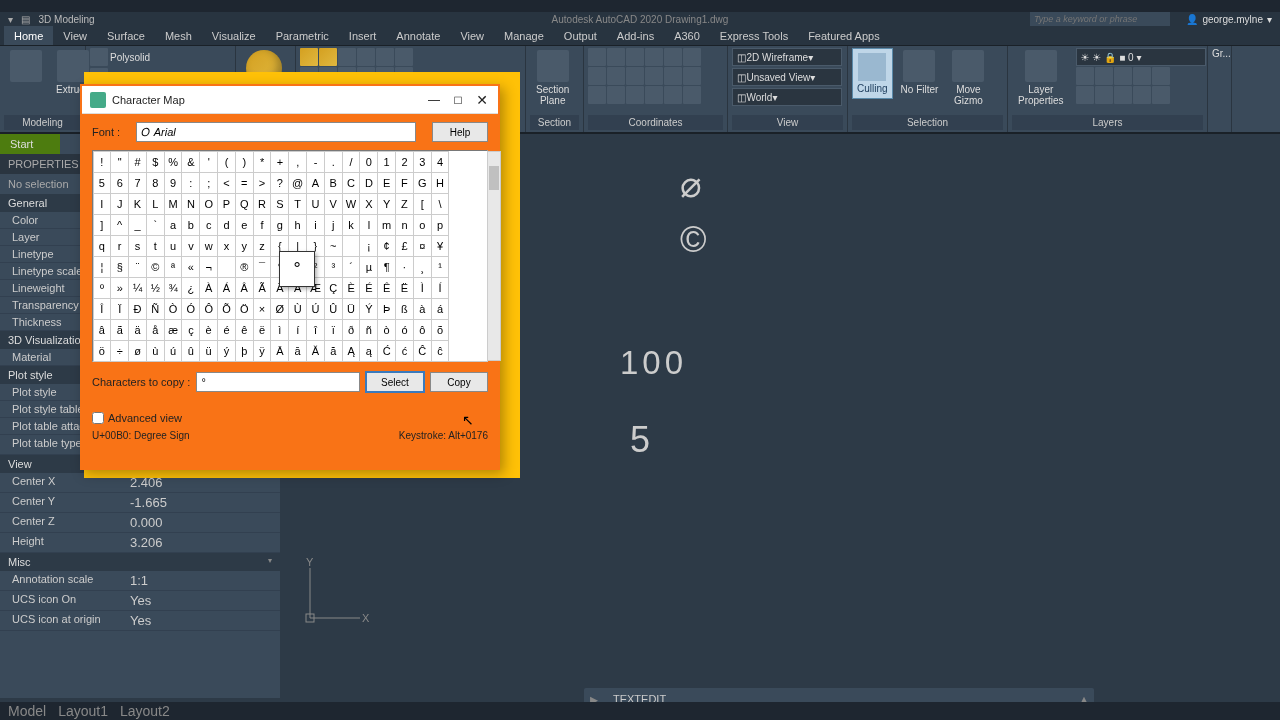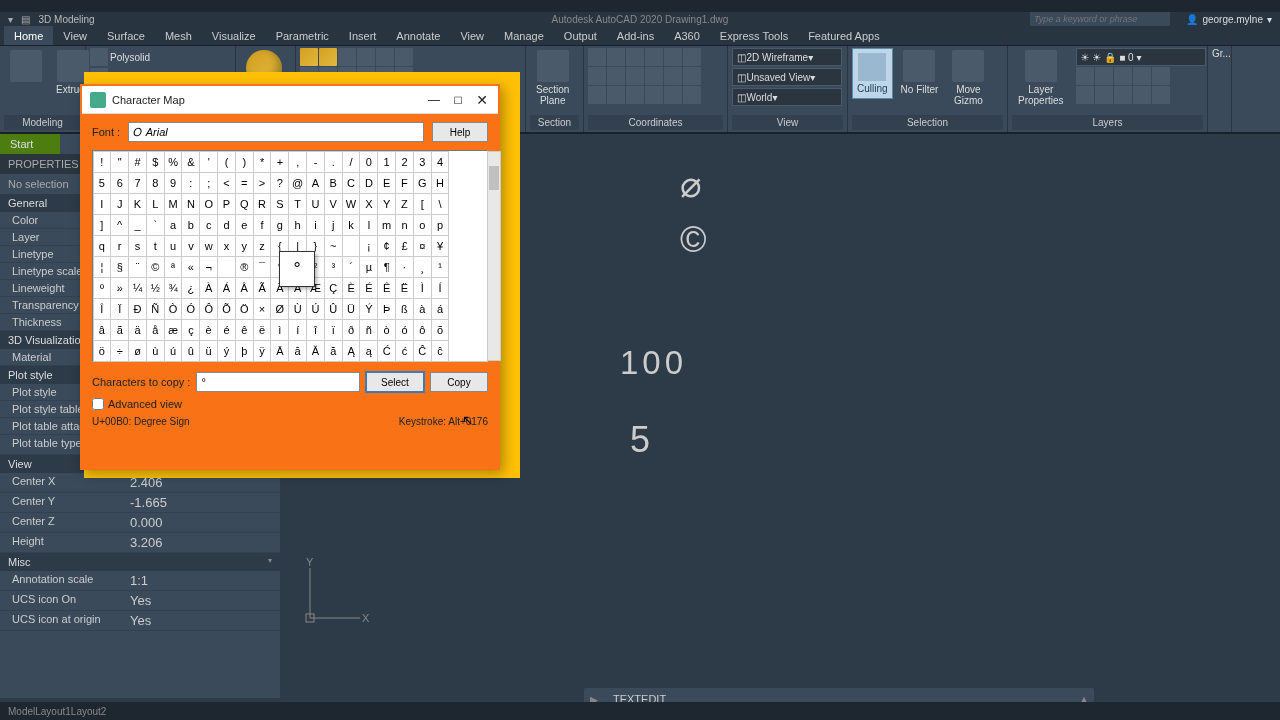--- a/index.html
+++ b/index.html
@@ -56,47 +56,47 @@
 .prop-section::after { content: '▾'; font-size: 8px; color: #888; }
 .prop-row { display: flex; padding: 2px 0; border-bottom: 1px solid #324050; }
 .prop-label { width: 130px; padding-left: 12px; font-size: 11px; color: #ccc; }
 .prop-value { flex: 1; font-size: 13px; color: #ccc; }
 
 
 .cmdline { position: absolute; left: 584px; bottom: 10px; width: 510px; height: 22px; background: #3a4a5a; border-radius: 2px; display: flex; align-items: center; padding: 0 6px; gap: 6px; }
 .cmd-text { font-size: 11px; color: #ccc; flex: 1; }
 
 
-.statusbar { position: absolute; bottom: 0; left: 0; right: 0; height: 18px; background: #1e2630; display: flex; align-items: center; padding: 8px 8px; font-size: 10px; color: #888; }
+.statusbar { position: absolute; bottom: 0; left: 0; right: 0; height: 18px; background: #1e2630; display: flex; align-items: center; padding: 8px 8px; font-size: 14px; color: #888; gap: 12px; }
 
 
 .charmap-highlight { position: absolute; left: 84px; top: 72px; width: 436px; height: 406px; background: #ffc107; z-index: 99; }
 .charmap { position: absolute; left: 80px; top: 84px; width: 420px; height: 386px; background: #f97316; border: 2px solid #f97316; z-index: 100; box-shadow: 4px 4px 12px rgba(0,0,0,0.3); }
 .charmap-title { height: 28px; background: #fff; display: flex; align-items: center; padding: 0 8px; font-size: 11px; color: #222; border-bottom: 1px solid #ddd; }
 .charmap-title-icon { width: 16px; height: 16px; background: #4a8; margin-right: 6px; border-radius: 2px; }
 .charmap-close { position: absolute; right: 6px; top: 4px; width: 20px; height: 20px; display: flex; align-items: center; justify-content: center; font-size: 14px; }
 .charmap-max { position: absolute; right: 30px; top: 4px; width: 20px; height: 20px; display: flex; align-items: center; justify-content: center; font-size: 10px; }
 .charmap-min { position: absolute; right: 54px; top: 4px; width: 20px; height: 20px; display: flex; align-items: center; justify-content: center; font-size: 12px; }
 .charmap-body { padding: 8px 10px; }
-.font-row { display: flex; align-items: center; gap: 8px; margin-bottom: 8px; }
+.font-row { display: flex; align-items: center; gap: 16px; margin-bottom: 8px; }
 .font-label { font-size: 11px; color: #222; }
 .font-combo { flex: 1; height: 20px; background: #fff; border: 1px solid #888; font-size: 11px; padding: 0 4px; display: flex; align-items: center; font-style: italic; }
 .help-btn { width: 56px; height: 20px; background: #e8e8e8; border: 1px solid #888; font-size: 10px; }
 .char-grid-wrap { position: relative; border: 1px inset #ccc; background: #fff; }
 .char-grid { display: grid; grid-template-columns: repeat(20, 17.8px); }
 .char-cell { height: 22px; border: 1px solid #ccc; margin: -0.5px; display: flex; align-items: center; justify-content: center; font-size: 11px; font-family: Arial; cursor: pointer; }
 .char-scroll { position: absolute; right: -14px; top: 0; bottom: 0; width: 14px; background: #e8e8e8; border: 1px solid #ccc; }
 .char-scroll-thumb { position: absolute; top: 14px; left: 1px; right: 1px; height: 24px; background: #c0c0c0; }
 .char-popup { position: absolute; left: 186px; top: 100px; width: 36px; height: 36px; background: #fff; border: 1px solid #333; display: flex; align-items: center; justify-content: center; font-size: 18px; z-index: 5; box-shadow: 2px 2px 4px rgba(0,0,0,0.3); }
 .copy-row { display: flex; align-items: center; gap: 6px; margin-top: 10px; }
 .copy-label { font-size: 11px; color: #222; }
 .copy-input { flex: 1; height: 20px; background: #fff; border: 1px solid #888; font-size: 11px; padding: 0 4px; }
 .sel-btn { width: 58px; height: 20px; background: #e8e8e8; border: 1px solid #3a7abd; font-size: 10px; box-shadow: 0 0 0 1px #3a7abd; }
 .copy-btn { width: 58px; height: 20px; background: #e8e8e8; border: 1px solid #888; font-size: 10px; }
-.adv-row { display: flex; align-items: flex-start; gap: 4px; margin-top: 6px; }
+.adv-row { display: flex; align-items: flex-start; gap: 4px; margin-top: 20px; }
 .adv-check { width: 12px; height: 12px; }
 .adv-label { font-size: 11px; color: #222; }
 .status-row { display: flex; justify-content: space-between; margin-top: 6px; font-size: 10px; color: #222; }
 .cursor-img { position: absolute; left: 380px; top: 326px; font-size: 14px; color: #000; z-index: 10; }
 </style>
 </head>
 <body>
 
 <div class="titlebar"></div>
 <div class="quickaccess">

